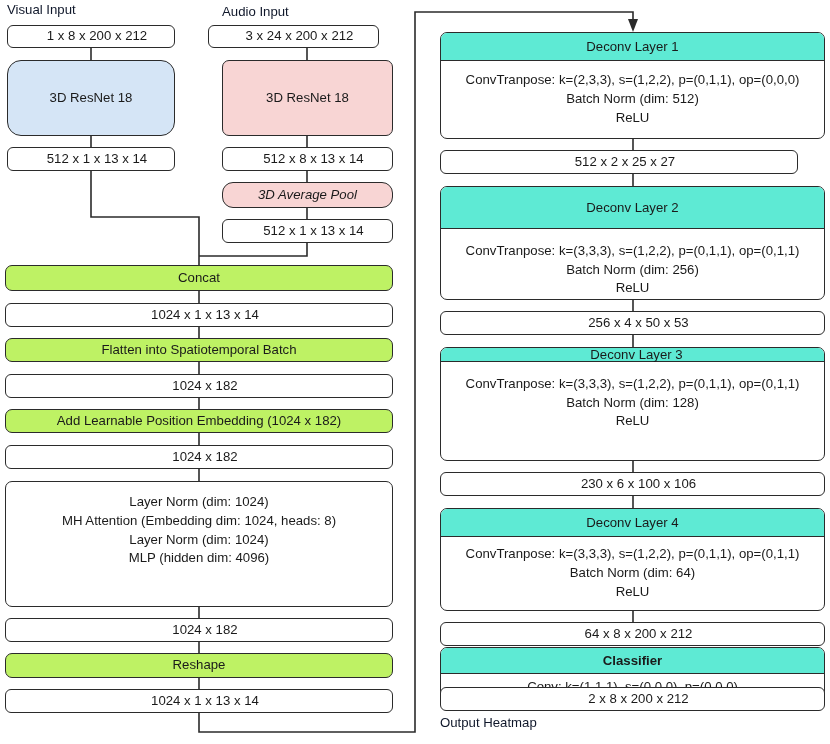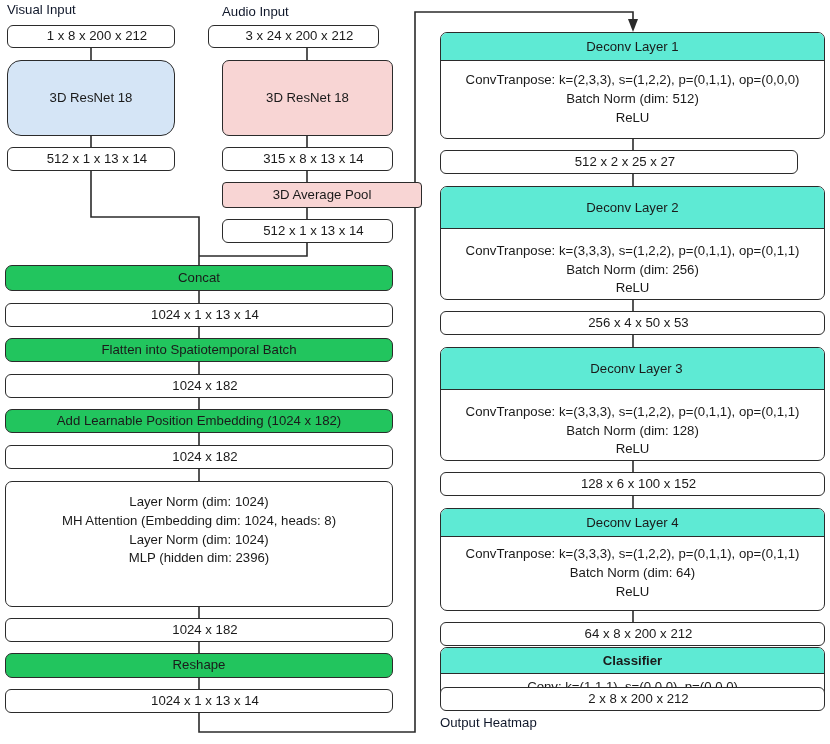--- a/index.html
+++ b/index.html
@@ -10,21 +10,21 @@
   }
   #canvas{position:absolute;left:0;top:0;width:830px;height:744px;}
   svg.wires{position:absolute;left:0;top:0;width:830px;height:744px;pointer-events:none;}
 
   .node{position:absolute;box-sizing:border-box;border:1.6px solid #2b2b2b;
         border-radius:7px;background:#ffffff;display:flex;align-items:center;
         justify-content:center;text-align:center;font-size:13.2px;line-height:1.28;}
   .tensor{border-radius:6px;padding-left:12px;}
   .blue{background:#d5e5f6;border-radius:14px;}
   .pink{background:#f8d5d4;}
-  .purple{background:#22c55e;}
+  .purple{background:#bef264;}
   .green{background:#5eead4;}
   .caption{position:absolute;font-size:13.2px;text-align:left;color:#0f172a;}
 
   
   .composite{position:absolute;box-sizing:border-box;border:1.6px solid #2b2b2b;
              border-radius:7px;background:#ffffff;overflow:hidden;}
   .composite .hdr{box-sizing:border-box;width:100%;border-bottom:1.6px solid #2b2b2b;
              display:flex;align-items:center;justify-content:center;
              font-size:13.2px;text-align:center;}
   .composite .bdy{box-sizing:border-box;width:100%;display:flex;align-items:center;
@@ -77,36 +77,36 @@
 
   <div class="caption" style="left:7px;top:2px;width:168px;">Visual Input</div>
   <div class="caption" style="left:222px;top:4px;width:171px;">Audio Input</div>
 
   <div class="node tensor" style="left:7px;top:25px;width:168px;height:23px;">1 x 8 x 200 x 212</div>
   <div class="node blue" style="left:7px;top:60px;width:168px;height:76px;">3D ResNet 18</div>
   <div class="node tensor" style="left:7px;top:147px;width:168px;height:24px;">512 x 1 x 13 x 14</div>
 
   <div class="node tensor" style="left:208px;top:25px;width:171px;height:23px;">3 x 24 x 200 x 212</div>
   <div class="node pink" style="left:222px;top:60px;width:171px;height:76px;">3D ResNet 18</div>
-  <div class="node tensor" style="left:222px;top:147px;width:171px;height:24px;">315 x 8 x 13 x 14</div>
-  <div class="node pink" style="left:222px;top:182px;width:200px;height:26px;border-radius:4px;">3D Average Pool</div>
+  <div class="node tensor" style="left:222px;top:147px;width:171px;height:24px;">512 x 8 x 13 x 14</div>
+  <div class="node pink" style="left:222px;top:182px;width:171px;height:26px;border-radius:11px;font-style:italic;">3D Average Pool</div>
   <div class="node tensor" style="left:222px;top:219px;width:171px;height:24px;">512 x 1 x 13 x 14</div>
 
   <div class="node purple" style="left:5px;top:265px;width:388px;height:26px;">Concat</div>
   <div class="node tensor" style="left:5px;top:303px;width:388px;height:24px;">1024 x 1 x 13 x 14</div>
   <div class="node purple" style="left:5px;top:338px;width:388px;height:24px;">Flatten into Spatiotemporal Batch</div>
   <div class="node tensor" style="left:5px;top:374px;width:388px;height:24px;">1024 x 182</div>
   <div class="node purple" style="left:5px;top:409px;width:388px;height:24px;">Add Learnable Position Embedding (1024 x 182)</div>
   <div class="node tensor" style="left:5px;top:445px;width:388px;height:24px;">1024 x 182</div>
 
   <div class="composite" style="left:5px;top:481px;width:388px;height:126px;">
     <div class="bdy" style="height:97px;">Layer Norm (dim: 1024)
 MH Attention (Embedding dim: 1024, heads: 8)
 Layer Norm (dim: 1024)
-MLP (hidden dim: 2396)</div>
+MLP (hidden dim: 4096)</div>
   </div>
 
   <div class="node tensor" style="left:5px;top:618px;width:388px;height:24px;">1024 x 182</div>
   <div class="node purple" style="left:5px;top:653px;width:388px;height:25px;">Reshape</div>
   <div class="node tensor" style="left:5px;top:689px;width:388px;height:24px;">1024 x 1 x 13 x 14</div>
 
   <div class="composite" style="left:440px;top:32px;width:385px;height:107px;">
     <div class="hdr green" style="height:28px;">Deconv Layer 1</div>
     <div class="bdy" style="height:77px;">ConvTranpose: k=(2,3,3), s=(1,2,2), p=(0,1,1), op=(0,0,0)
 Batch Norm (dim: 512)
@@ -116,26 +116,26 @@
 
   <div class="composite" style="left:440px;top:186px;width:385px;height:114px;">
     <div class="hdr green" style="height:42px;">Deconv Layer 2</div>
     <div class="bdy" style="height:82px;">ConvTranpose: k=(3,3,3), s=(1,2,2), p=(0,1,1), op=(0,1,1)
 Batch Norm (dim: 256)
 ReLU</div>
   </div>
   <div class="node tensor" style="left:440px;top:311px;width:385px;height:24px;">256 x 4 x 50 x 53</div>
 
   <div class="composite" style="left:440px;top:347px;width:385px;height:114px;">
-    <div class="hdr green" style="height:42px;padding-left:8px;">Deconv Layer 3</div>
+    <div class="hdr green" style="height:14px;padding-left:8px;">Deconv Layer 3</div>
     <div class="bdy" style="height:82px;">ConvTranpose: k=(3,3,3), s=(1,2,2), p=(0,1,1), op=(0,1,1)
 Batch Norm (dim: 128)
 ReLU</div>
   </div>
-  <div class="node tensor" style="left:440px;top:472px;width:385px;height:24px;">128 x 6 x 100 x 152</div>
+  <div class="node tensor" style="left:440px;top:472px;width:385px;height:24px;">230 x 6 x 100 x 106</div>
 
   <div class="composite" style="left:440px;top:508px;width:385px;height:103px;">
     <div class="hdr green" style="height:28px;">Deconv Layer 4</div>
     <div class="bdy" style="height:73px;">ConvTranpose: k=(3,3,3), s=(1,2,2), p=(0,1,1), op=(0,1,1)
 Batch Norm (dim: 64)
 ReLU</div>
   </div>
   <div class="node tensor" style="left:440px;top:622px;width:385px;height:24px;">64 x 8 x 200 x 212</div>
 
   <div class="composite" style="left:440px;top:647px;width:385px;height:55px;">

